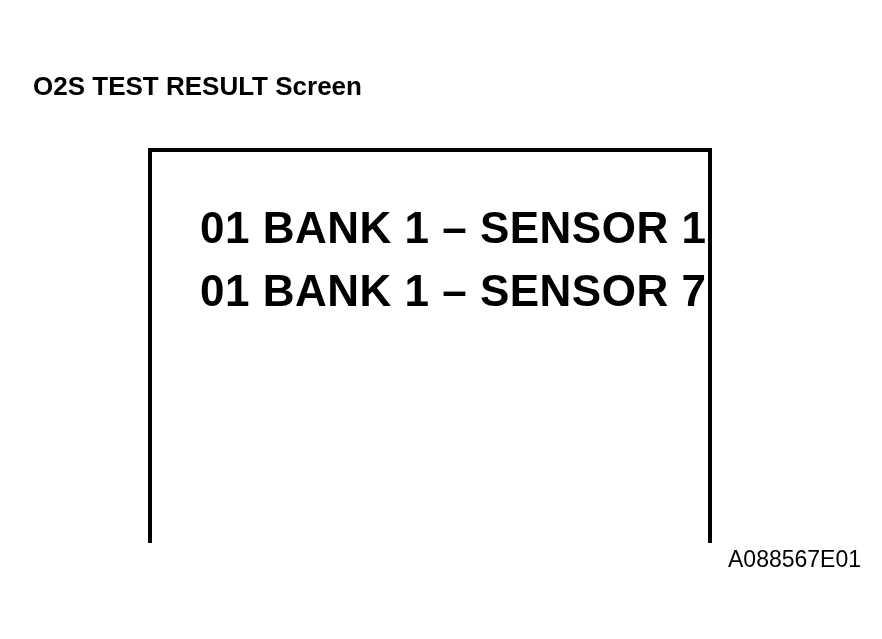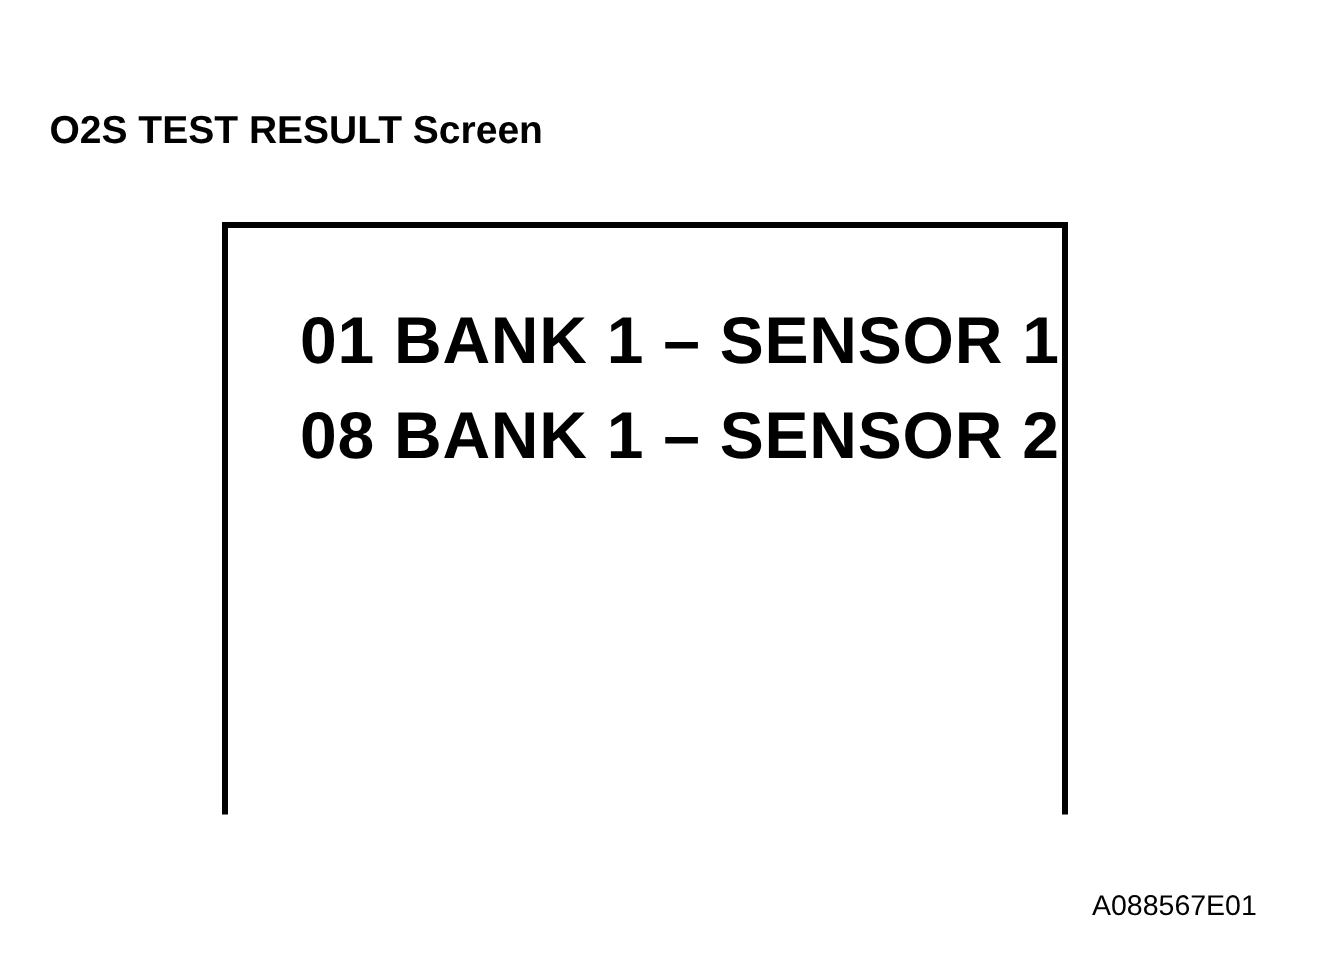--- a/index.html
+++ b/index.html
@@ -60,36 +60,35 @@
     white-space: nowrap;
     letter-spacing: 0.5px;
     color: #000000;
   }
 
   
   #reference-code {
     position: absolute;
     left: 728px;
     top: 546px;
-    font-size: 19px;
+    font-size: 23px;
     font-weight: normal;
     letter-spacing: 0px;
     white-space: nowrap;
-    margin-top: 48px;
   }
 </style>
 </head>
 <body>
 
 <div id="canvas">
 
   <div id="figure-title">O2S TEST RESULT Screen</div>
 
   <div id="screen-frame">
     <ul id="screen-list">
       <li class="screen-line">01 BANK 1 – SENSOR 1</li>
-      <li class="screen-line">08 BANK 1 – SENSOR 2</li>
+      <li class="screen-line">01 BANK 1 – SENSOR 7</li>
     </ul>
   </div>
 
   <div id="reference-code">A088567E01</div>
 
 </div>
 
 </body></html>

